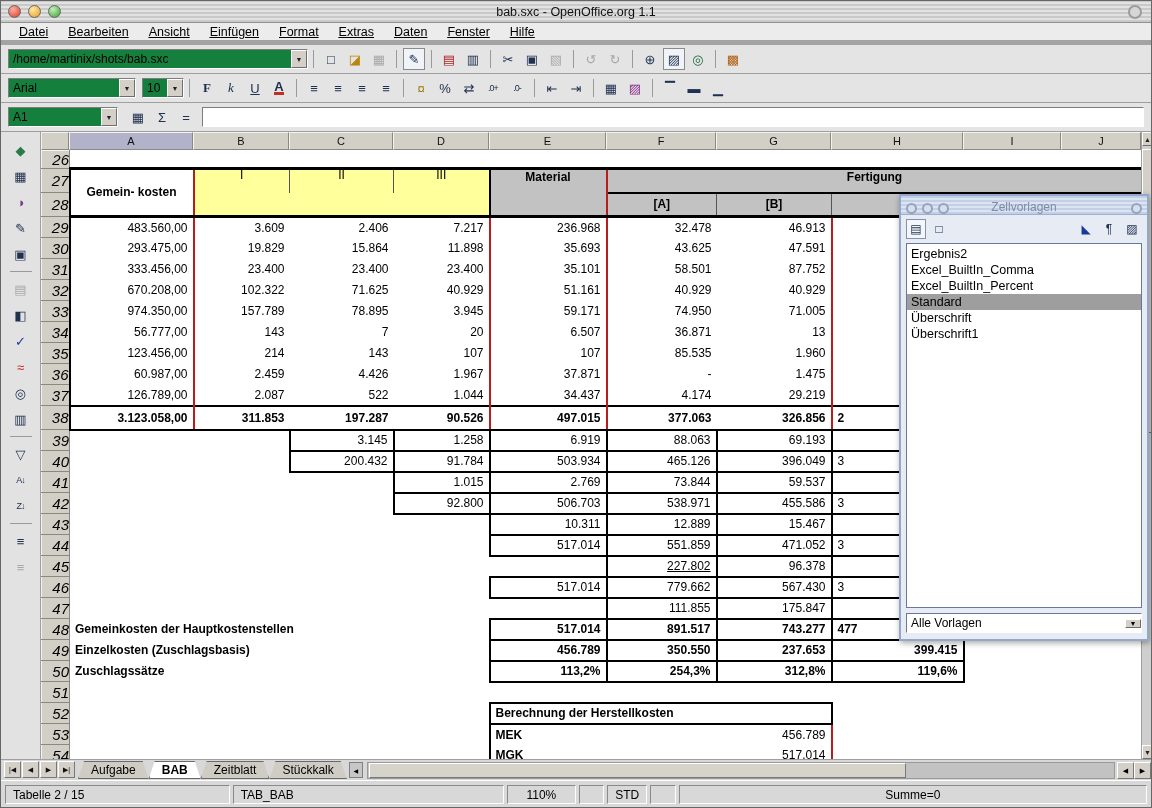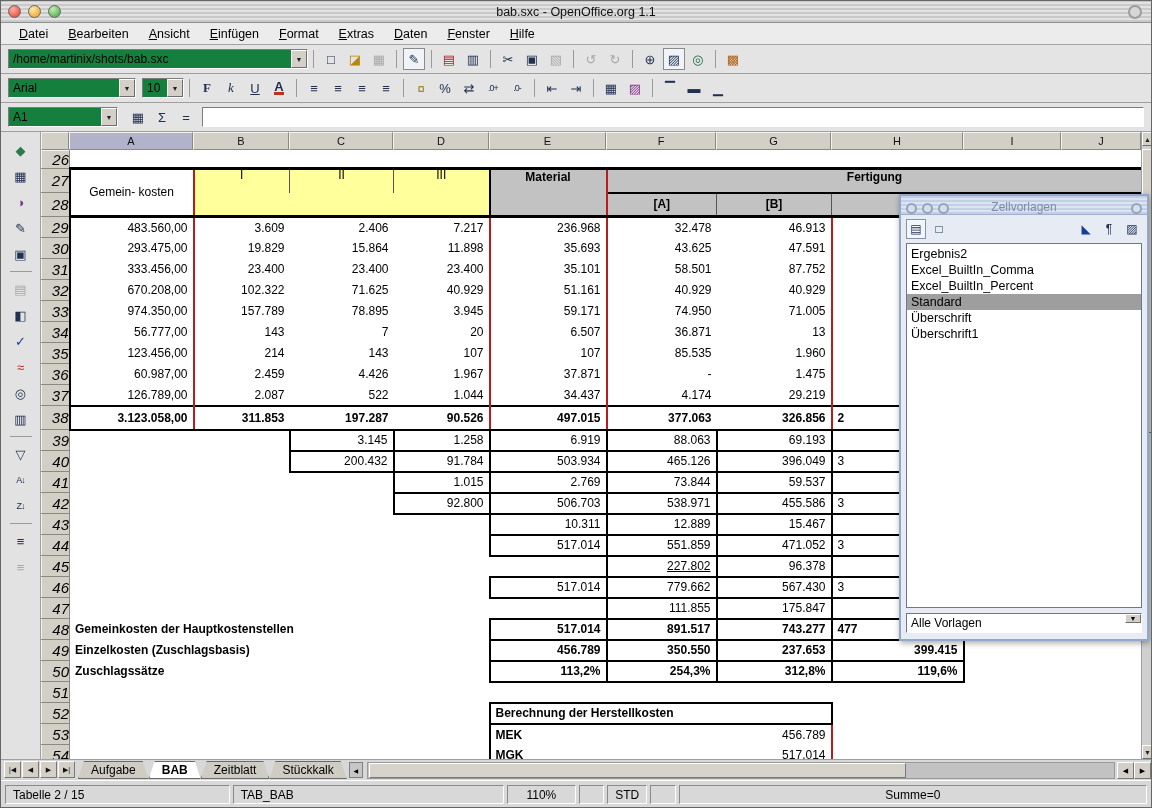--- a/index.html
+++ b/index.html
@@ -13,22 +13,22 @@
     border-bottom:1px solid #909090; }
   .light { width:13px; height:13px; border-radius:50%; margin-left:7px; border:1px solid #666; }
   .light.red    { background:radial-gradient(circle at 35% 30%, #ffaf9f, #dd3a2a); }
   .light.yellow { background:radial-gradient(circle at 35% 30%, #ffe9a8, #e89b1c); }
   .light.green  { background:radial-gradient(circle at 35% 30%, #c2f0b4, #3f9e38); }
   .wtitle { position:absolute; left:0; right:0; text-align:center; font-size:12.5px; color:#111; }
   .tb-ring { position:absolute; right:9px; top:4px; width:14px; height:14px; border-radius:50%;
     border:2px solid #9c9c9c; background:#d6d6d6; }
 
   
-  .menubar { height:22px; background:#ececec; border-bottom:1px solid #a3a3a3;
-    display:flex; align-items:center; padding-left:8px; font-size:12.5px; }
+  .menubar { height:22px; background:#ececec; border-bottom:5px solid #a3a3a3;
+    display:flex; align-items:center; padding-left:8px; font-size:12.5px;text-decoration:underline; }
   .menu-item { padding:2px 10px; }
   .menu-item::first-letter { text-decoration:underline; }
 
   
   .toolbar { height:29px; background:#e4e4e4; border-bottom:1px solid #9f9f9f;
     display:flex; align-items:center; padding-left:7px; }
   .ticon { width:22px; height:22px; display:flex; align-items:center; justify-content:center;
     font-size:13px; color:#203050; margin:0 1px; }
   .ticon.active { border:1px solid #8a8a8a; background:#f0f3f8; }
   .ticon.disabled { color:#a8a8a8; }
@@ -71,21 +71,21 @@
   .navy { color:#001183; }
   .redc { color:#8e1a1a; }
   .greenc { color:#0a8a0a; }
   .bluec { color:#1414d2; }
   .mag { color:#b812a0; }
   .vio { color:#9636c1; }
   .yel { background:#ffff9c; text-align:center; vertical-align:top; font-size:11px;
          padding-top:1px; line-height:11px; }
   .ghdr { background:#c2c2c2; font-weight:bold; text-align:center; font-size:13px; }
   .vtop { vertical-align:top; }
-  .gk { color:#001183; font-weight:normal; text-align:center; white-space:pre-line;
+  .gk { color:#001183; font-weight:bold; text-align:center; white-space:pre-line;
         font-size:13.5px; line-height:21px; }
   .lbl { font-weight:bold; font-size:13px; text-align:left; white-space:nowrap; }
   .box { border:2px solid #000; }
   .bt2{border-top:2px solid #000} .bb2{border-bottom:2px solid #000}
   .bl2{border-left:2px solid #000} .br2{border-right:2px solid #b91c1c}
   .bt3{border-top:3px solid #000} .bb3{border-bottom:3px solid #000}
   .thin-r{border-right:1px solid #555} .thin-l{border-left:1px solid #555}
   .ul{text-decoration:underline}
   .padl{text-align:left; padding-left:26px}
   .pr{padding-right:34px}
@@ -138,21 +138,21 @@
   .pring.rt { position:absolute; right:5px; margin:0; }
   .ptools { height:27px; display:flex; align-items:center; padding:0 5px; gap:3px; flex:none; }
   .picon { width:20px; height:20px; display:flex; align-items:center; justify-content:center;
     font-size:12px; color:#203050; }
   .picon.active { border:1px solid #8493ac; background:#f3f6fb; }
   .pspacer { flex:1; }
   .plist { flex:1; background:#fff; border:1px solid #67799a; margin:1px 5px; padding:2px 0;
     font-size:12.5px; overflow:hidden; }
   .pitem { height:16px; line-height:16px; padding:0 4px; white-space:nowrap; }
   .pitem.sel { background:#9e9e9e; }
-  .pcombo { height:20px; margin:4px 5px 6px; background:#fff; display:flex; align-items:flex-start;
+  .pcombo { height:20px; margin:4px 5px 6px; background:#fff; display:flex; align-items:center;
     border:1px solid; border-color:#67799a #fff #fff #67799a; font-size:12px; flex:none; }
   .pcombo .ctext { flex:1; padding:2px 4px; }
   .pcombo .dd { width:16px; background:#d4d0c8; border:1px solid; border-color:#fff #6e6e6e #6e6e6e #fff;
     font-size:7px; display:flex; align-items:center; justify-content:center; }
 </style>
 </head>
 <body>
 
 <div class="win">
 

